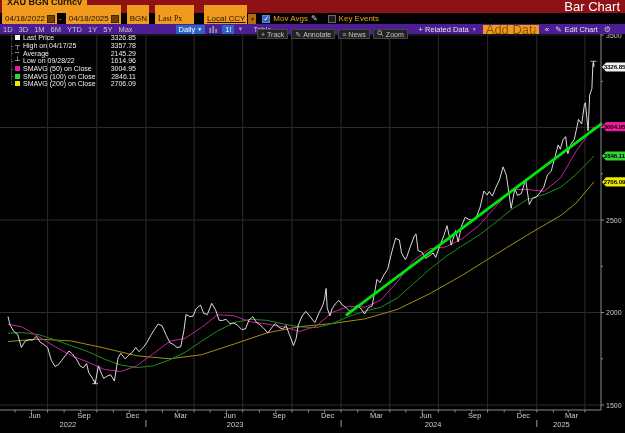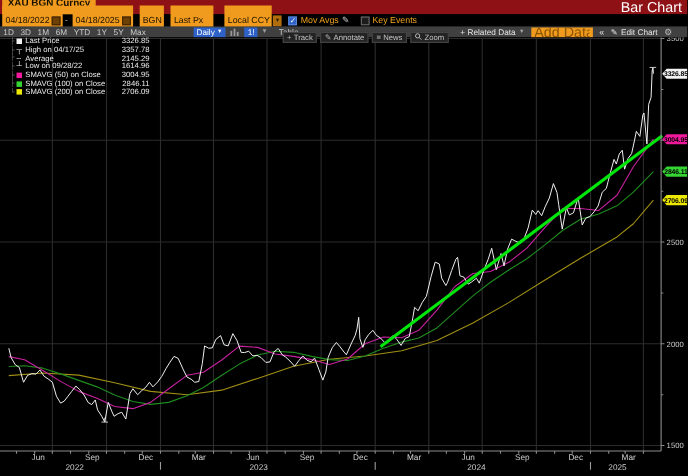--- a/index.html
+++ b/index.html
@@ -20,23 +20,23 @@
   .cal-icon{width:6px;height:6px;background:#6e4106;border:1px solid #402300;margin-left:2px;}
   .dd-box{width:8px;height:10px;background:#b26e0d;color:#2a1a00;font-size:5px;display:flex;
           align-items:center;justify-content:center;margin-left:1px;}
   .dash{color:#aaa;font-size:8px;margin:0 2px;}
   .amber{color:#f2a41c;font-size:8px;}
   .cb{width:8px;height:8px;display:inline-flex;align-items:center;justify-content:center;
       font-size:7px;box-sizing:border-box;}
   .cb.checked{background:#2e62c8;border:1px solid #5b86d6;color:#fff;}
   .cb.un{background:#1c1c1c;border:1px solid #6a6a6a;}
   .pencil{color:#cfcfcf;font-size:8px;}
-  .gap6{margin-left:6px;} .gap10{margin-left:10px;}
+  .gap6{margin-left:6px;} .gap10{margin-left:10px;text-decoration:underline;}
   
-  #row3{position:absolute;left:0;top:24px;width:625px;height:10px;background:#404040;
+  #row3{position:absolute;left:0;top:24px;width:625px;height:10px;background:#4c1d95;
         color:#c9c9c9;font-size:7.5px;align-items:center;}
   .rtab{padding:0 3px;}
   .blue-box{background:#2e62c8;color:#fff;height:9px;display:flex;align-items:center;
             padding:0 3px;gap:2px;}
   .blue-box .arr{font-size:5px;}
   #daily-btn{margin-left:40px;}
   #chart-type-btn{margin-left:4px;display:flex;align-items:center;}
   #freq-btn{margin-left:4px;}
   #freq-arrow{margin-left:3px;font-size:6px;color:#9a9a9a;}
   #table-btn{margin-left:7px;}
@@ -76,21 +76,21 @@
   <div class="ofield">
     <span>04/18/2022</span>
     <span class="cal-icon"></span>
   </div>
   <span class="dash">-</span>
   <div class="ofield">
     <span>04/18/2025</span>
     <span class="cal-icon"></span>
   </div>
   <div class="ofield gap6">BGN</div>
-  <div class="ofield gap6" style="min-width:34px;">Last Px</div>
+  <div class="ofield gap6" style="min-width:34px;font-family:Liberation Serif, serif;">Last Px</div>
   <div class="ofield gap10">
     <span>Local CCY</span>
   </div>
   <div class="dd-box">▼</div>
   <span class="cb checked gap6">✓</span>
   <span class="amber" style="margin-left:3px;">Mov Avgs</span>
   <span class="pencil" style="margin-left:3px;">✎</span>
   <span class="cb un gap10"></span>
   <span class="amber" style="margin-left:3px;">Key Events</span>
 </div>

